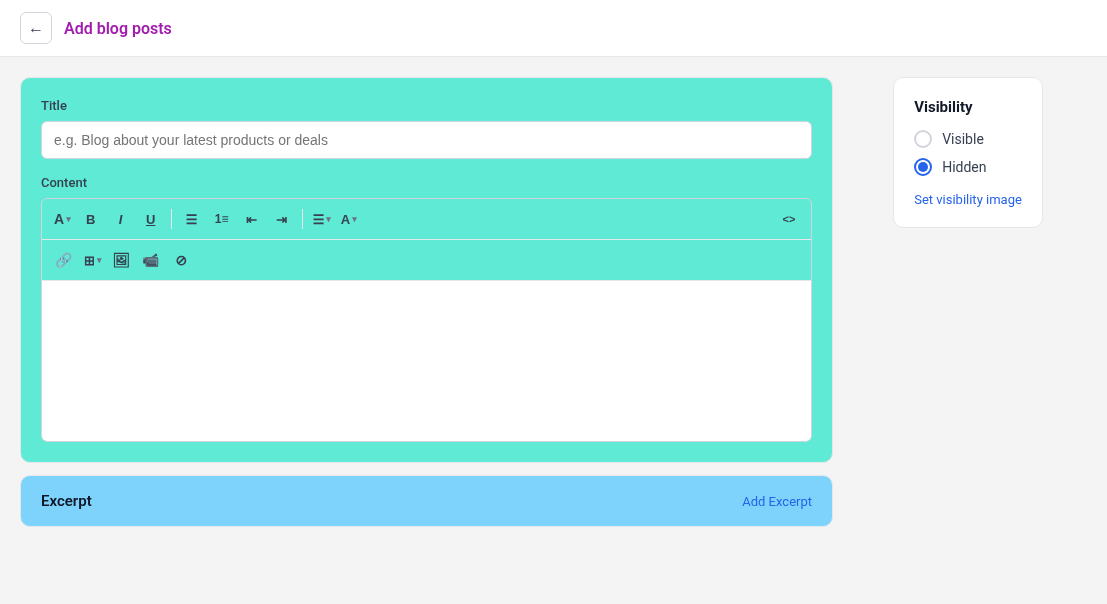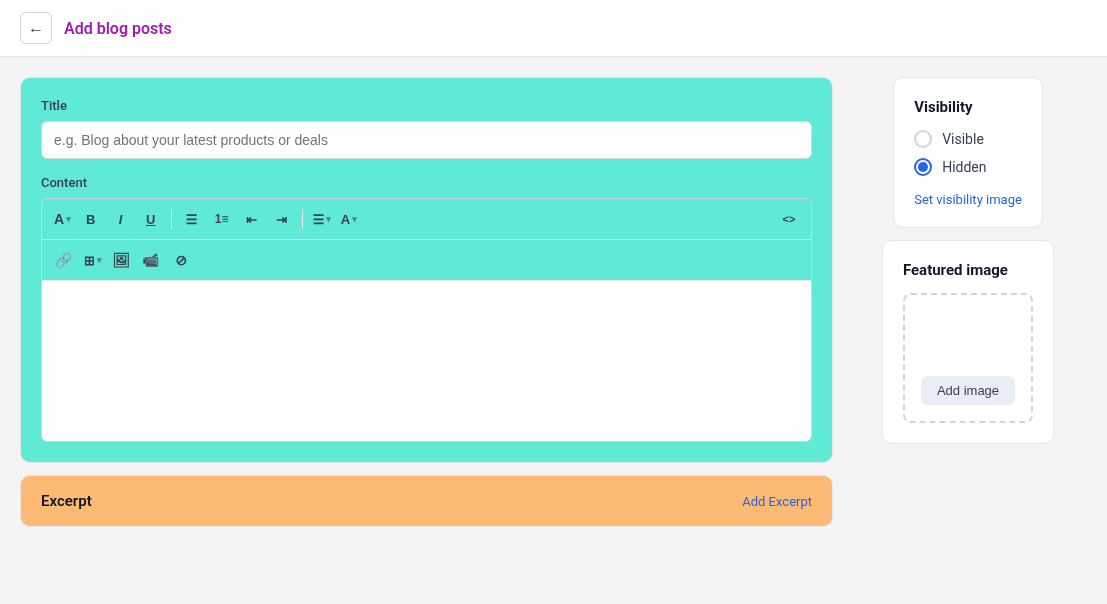--- a/index.html
+++ b/index.html
@@ -123,21 +123,21 @@
       gap: 2px;
     }
     .editor-body {
       min-height: 160px;
       padding: 12px;
       background: #fff;
     }
 
     
     .excerpt-card {
-      background: #fdba74;
+      background: #7dd3fc;
       border-radius: 10px;
       padding: 16px 20px;
       border: 1px solid #e5e7eb;
       display: flex;
       align-items: center;
       justify-content: space-between;
     }
     .excerpt-title {
       font-size: 15px;
       font-weight: 600;
@@ -362,21 +362,15 @@
 
       
       <label class="radio-option">
         <div class="radio-circle checked"></div>
         <span class="radio-label">Hidden</span>
       </label>
 
       <a class="set-visibility-link">Set visibility image</a>
     </div>
 
-    <div class="featured-card">
-      <div class="featured-title">Featured image</div>
-      <div class="image-drop-zone">
-        <button class="add-image-btn">Add image</button>
-      </div>
-    </div>
 
   </div>
 </div>
 
 </body></html>

